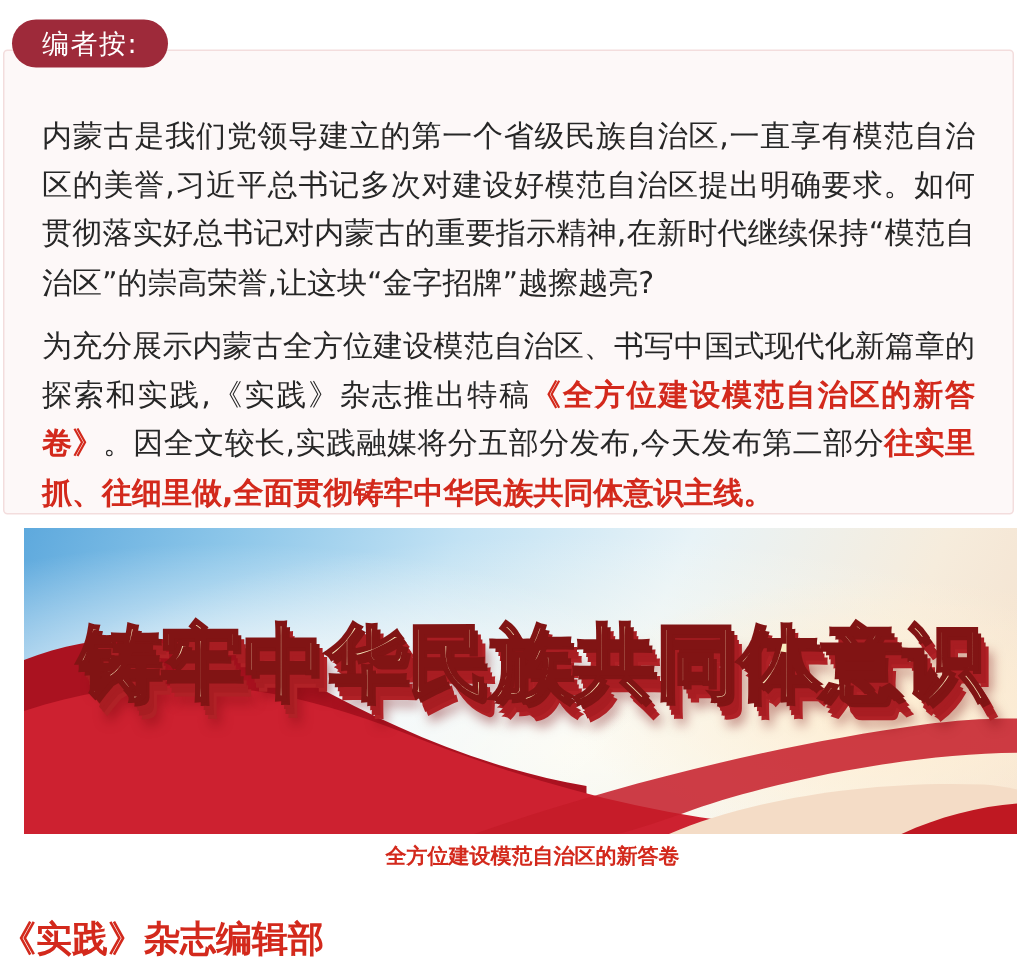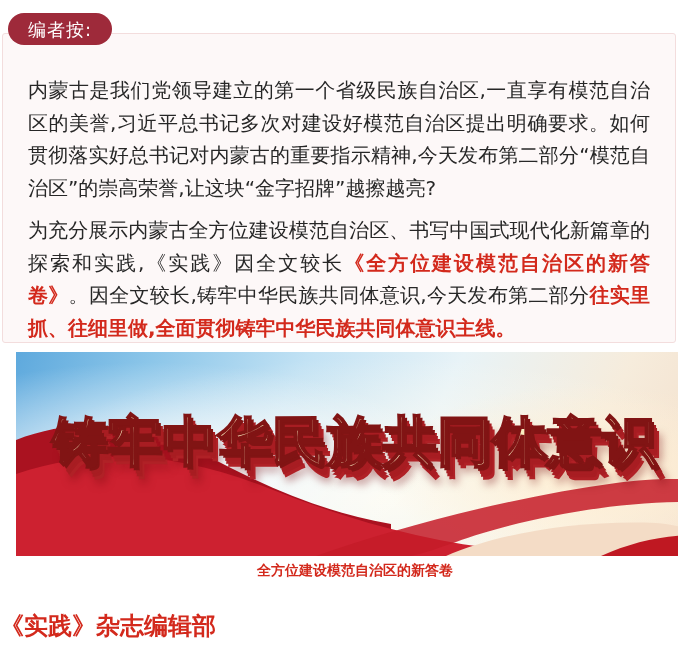--- a/index.html
+++ b/index.html
@@ -66,22 +66,22 @@
   }
 </style>
 </head>
 <body>
 
 <div class="page">
 
   <div class="note-pill">编者按:</div>
 
   <div class="note-box">
-    <p>内蒙古是我们党领导建立的第一个省级民族自治区,一直享有模范自治区的美誉,习近平总书记多次对建设好模范自治区提出明确要求。如何贯彻落实好总书记对内蒙古的重要指示精神,今天发布第二部分“模范自治区”的崇高荣誉,让这块“金字招牌”越擦越亮?</p>
-    <p><span>为充分展示内蒙古全方位建设模范自治区、书写中国式现代化新篇章的探索和实践,《实践》因全文较长</span><span class="red-bold">《全方位建设模范自治区的新答卷》</span><span>。因全文较长,铸牢中华民族共同体意识,今天发布第二部分</span><span class="red-bold">往实里抓、往细里做,全面贯彻铸牢中华民族共同体意识主线。</span></p>
+    <p>内蒙古是我们党领导建立的第一个省级民族自治区,一直享有模范自治区的美誉,习近平总书记多次对建设好模范自治区提出明确要求。如何贯彻落实好总书记对内蒙古的重要指示精神,在新时代继续保持“模范自治区”的崇高荣誉,让这块“金字招牌”越擦越亮?</p>
+    <p><span>为充分展示内蒙古全方位建设模范自治区、书写中国式现代化新篇章的探索和实践,《实践》杂志推出特稿</span><span class="red-bold">《全方位建设模范自治区的新答卷》</span><span>。因全文较长,实践融媒将分五部分发布,今天发布第二部分</span><span class="red-bold">往实里抓、往细里做,全面贯彻铸牢中华民族共同体意识主线。</span></p>
   </div>
 
   <div class="banner">
     <svg width="678" height="204" viewBox="0 0 678 204">
       <path d="M0,88 C60,64 130,70 192,104 C244,132 305,160 375,172 L375,204 L0,204 Z" fill="#aa1220"></path>
       <path d="M0,122 C90,92 170,104 252,136 C342,172 432,196 522,200 C582,202 642,196 678,188 L678,204 L0,204 Z" fill="#cd2130"></path>
       <path d="M430,204 C480,182 560,168 640,171 C655,172 670,176 678,179 L678,204 Z" fill="#f4dcc6"></path>
       <path d="M585,204 C615,190 648,183 678,183 L678,204 Z" fill="#bf1822"></path>
       <path d="M300,204 C380,176 490,146 600,131 C630,127 660,126 678,128 L678,150 C600,148 500,168 440,190 C420,197 405,202 395,204 Z" fill="#c41b28" opacity="0.85"></path>
     </svg>

